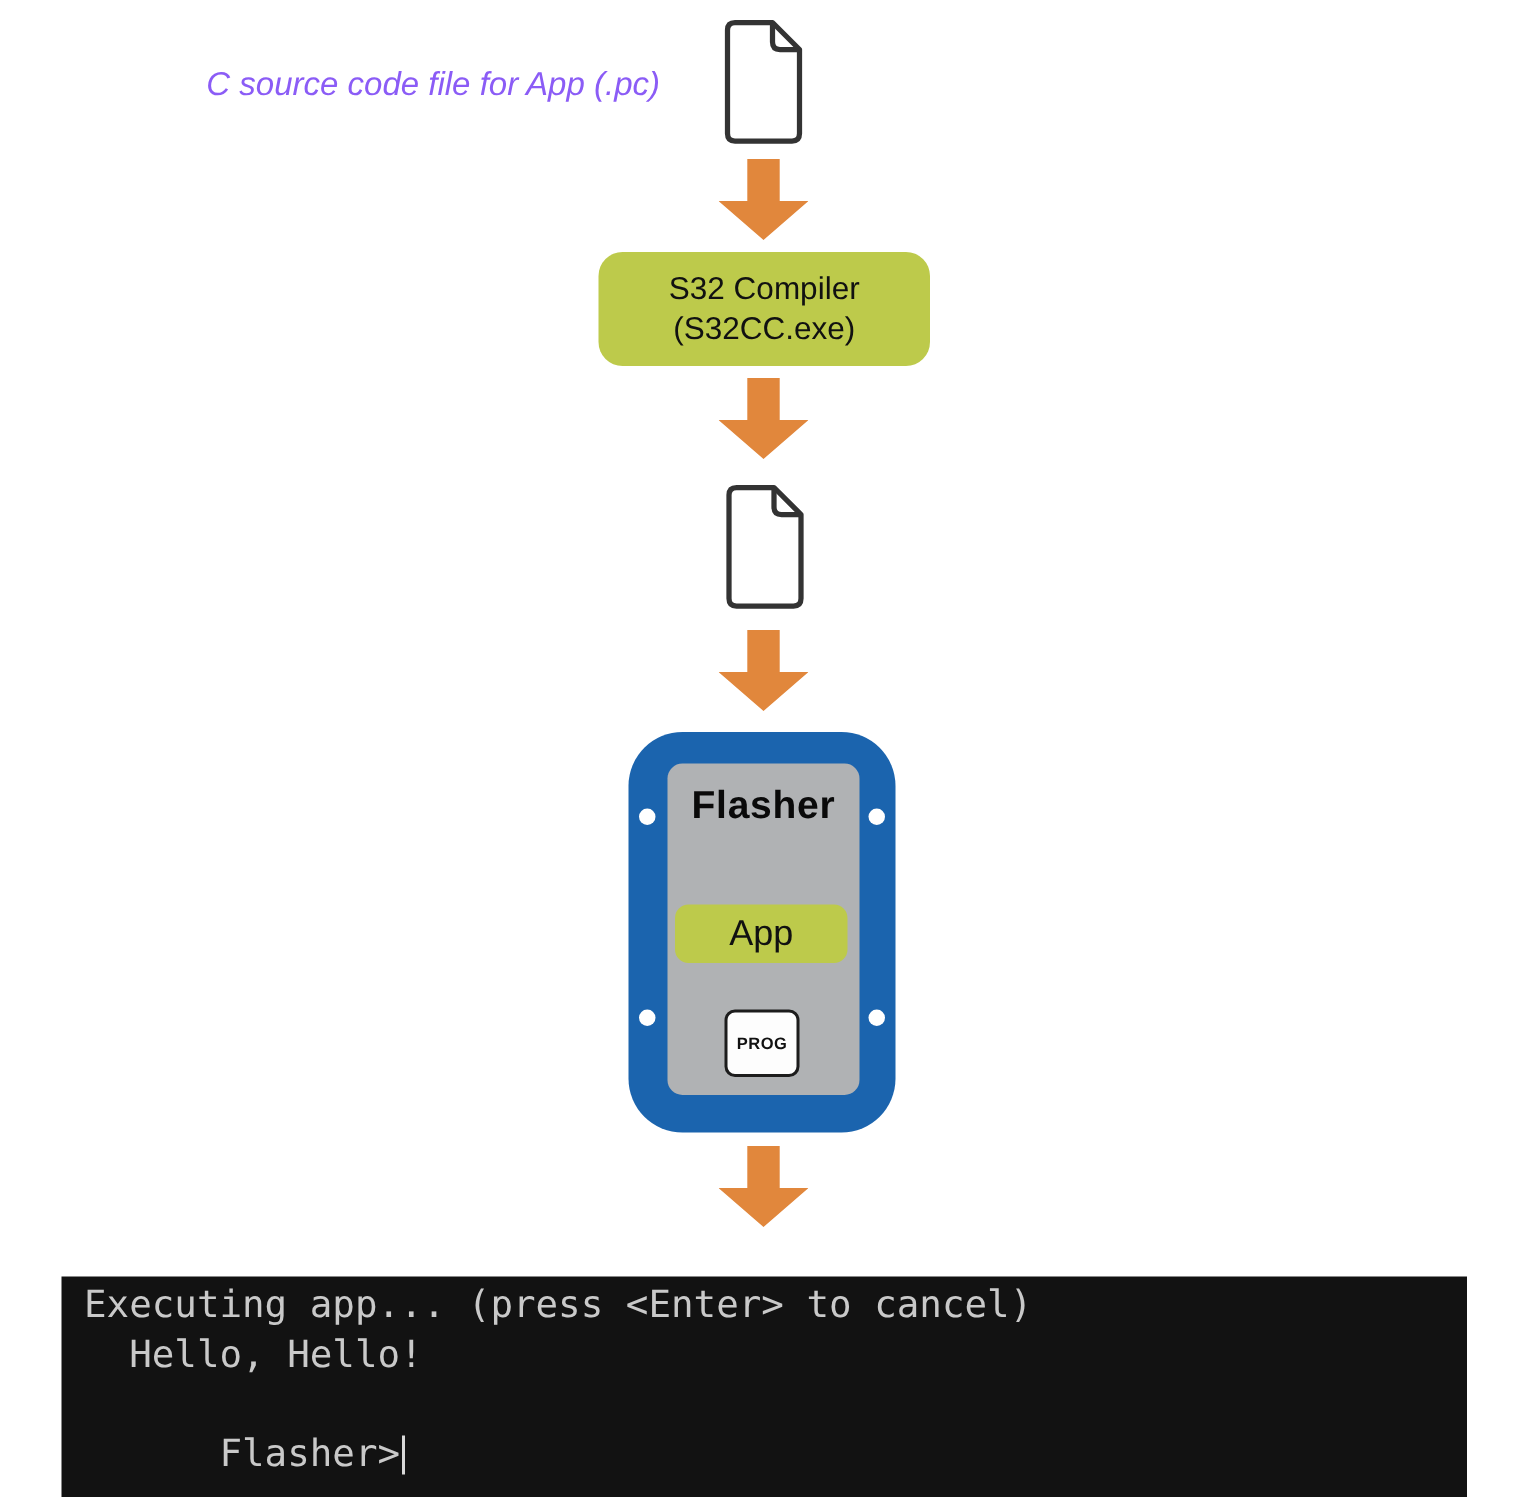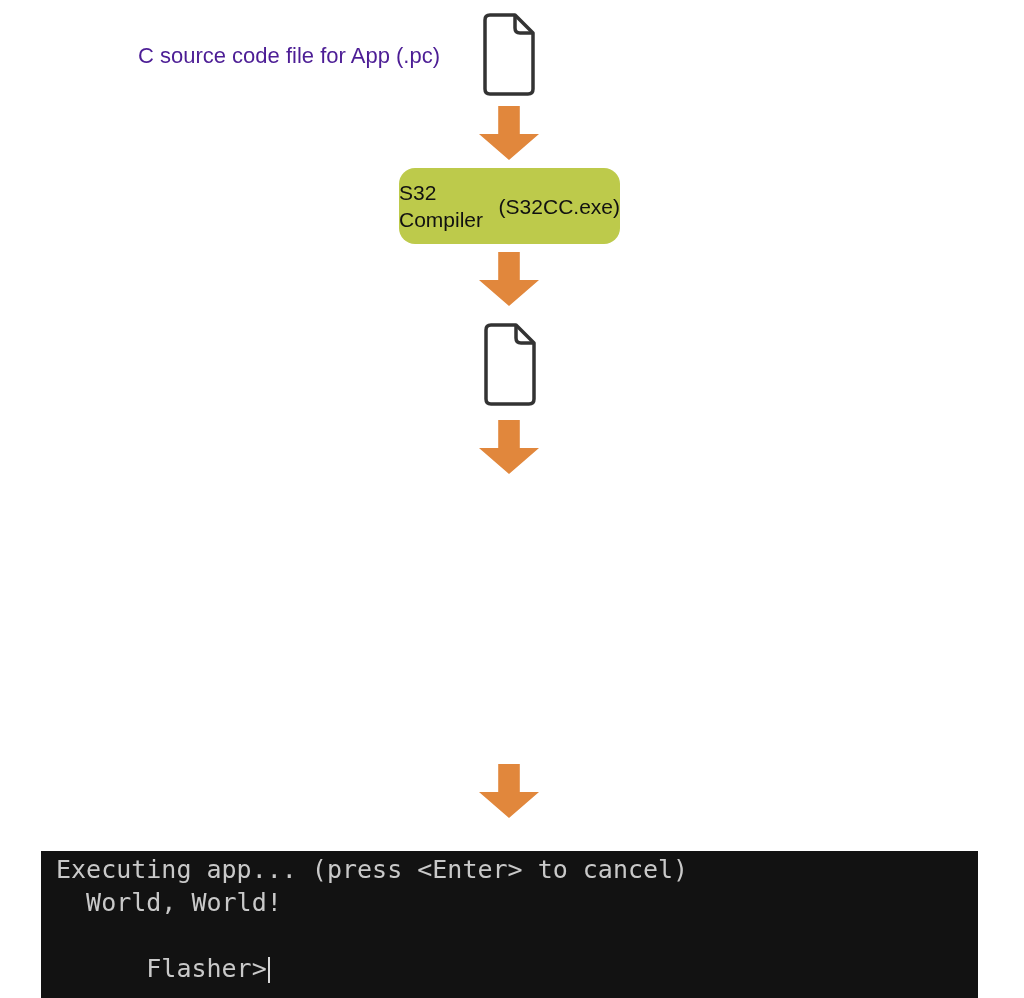--- a/index.html
+++ b/index.html
@@ -9,22 +9,23 @@
     height: 998px;
     background: #ffffff;
     font-family: "Liberation Sans", sans-serif;
     overflow: hidden;
   }
 
   
   .diagram-label {
     position: absolute;
     font-size: 22px;
-    color: #4c1d95;
+    color: #8b5cf6;
     white-space: nowrap;
+    font-style: italic;
   }
   .label-source { top: 43px; right: 584px; }
   .label-exec   { top: 356px; right: 576px; }
 
   
   .file-icon { position: absolute; width: 64px; height: 85px; }
   .icon-source { left: 477px; top: 12px; }
   .icon-exec   { left: 478px; top: 322px; }
 
   
@@ -42,20 +43,21 @@
   .arrow-4 { top: 764px; }
 
   
   .compiler-box {
     position: absolute;
     left: 399px; top: 168px;
     width: 221px; height: 76px;
     background: var(--compiler_green, #BDCA4B);
     border-radius: 16px;
     display: flex;
+    flex-direction: column;
     align-items: center;
     justify-content: center;
     font-size: 21px;
     line-height: 27px;
     color: #111111;
   }
 
   
   .flasher {
     position: absolute;
@@ -163,24 +165,35 @@
 
   <div class="arrow arrow-2"></div>
 
   <svg class="file-icon icon-exec" viewBox="0 0 64 85">
     <path d="M13 3 H38 L56 21 V77 Q56 82 51 82 H13 Q8 82 8 77 V8 Q8 3 13 3 Z" fill="#ffffff" stroke="#333333" stroke-width="3.5" stroke-linejoin="round"></path>
     <path d="M38 3 V16 Q38 21 43 21 H56" fill="none" stroke="#333333" stroke-width="3.5" stroke-linejoin="round"></path>
   </svg>
 
   <div class="arrow arrow-3"></div>
 
+  <div class="flasher">
+    <div class="flasher-inner">
+      <div class="flasher-title">Flasher</div>
+      <div class="app-box">App</div>
+      <div class="prog-btn">PROG</div>
+    </div>
+    <div class="screw tl"></div>
+    <div class="screw tr"></div>
+    <div class="screw bl"></div>
+    <div class="screw br"></div>
+  </div>
 
   <div class="arrow arrow-4"></div>
 
   <div class="terminal">
     <div class="tline">Executing app... (press &lt;Enter&gt; to cancel)</div>
-    <div class="tline">  World, World!</div>
+    <div class="tline">  Hello, Hello!</div>
     <div class="tline">
       <span>Flasher&gt;</span><span class="cursor"></span>
     </div>
   </div>
 
 </div>
 
 </body></html>

